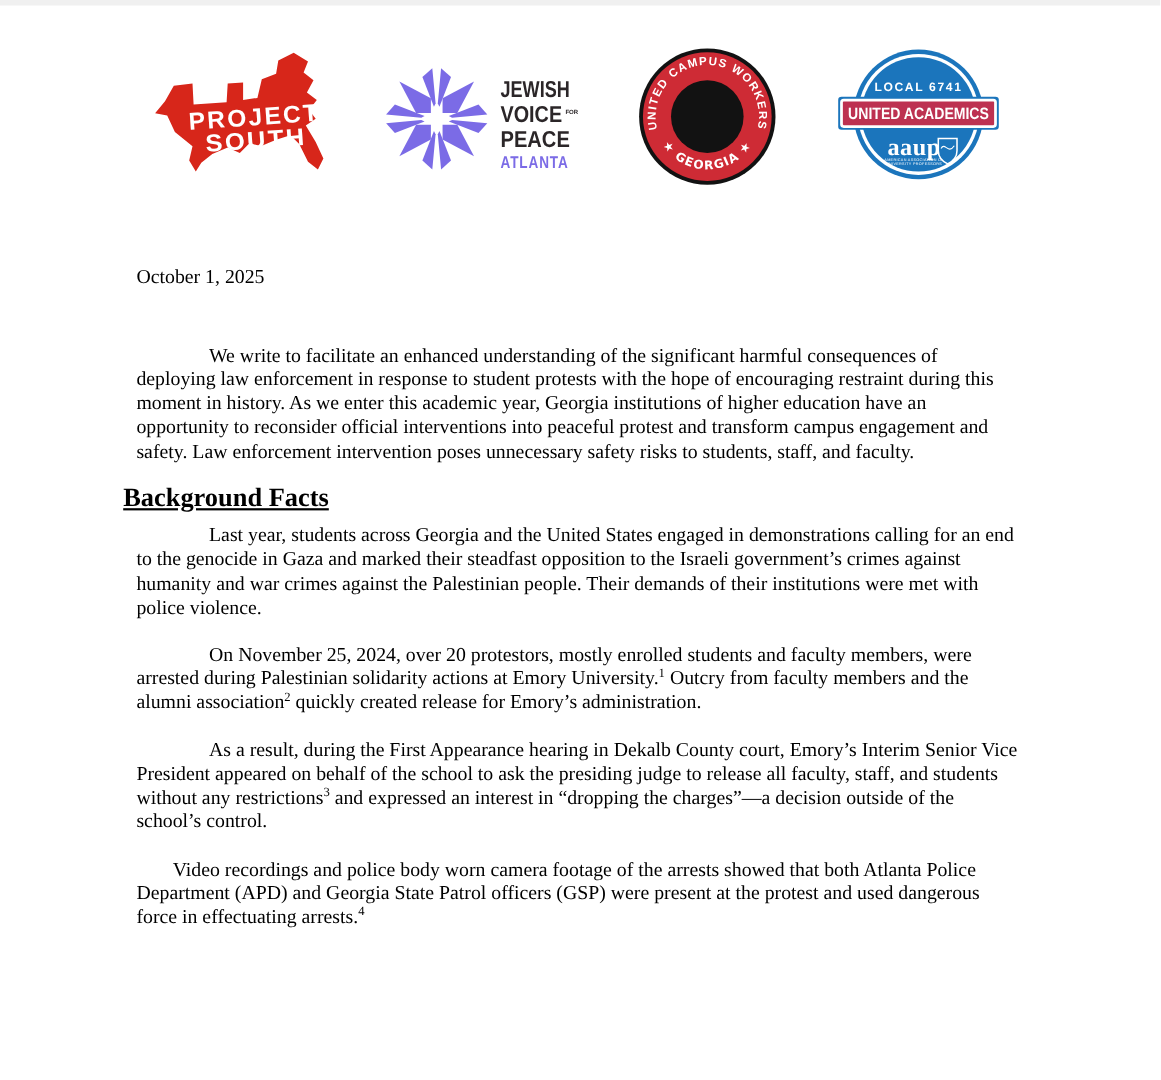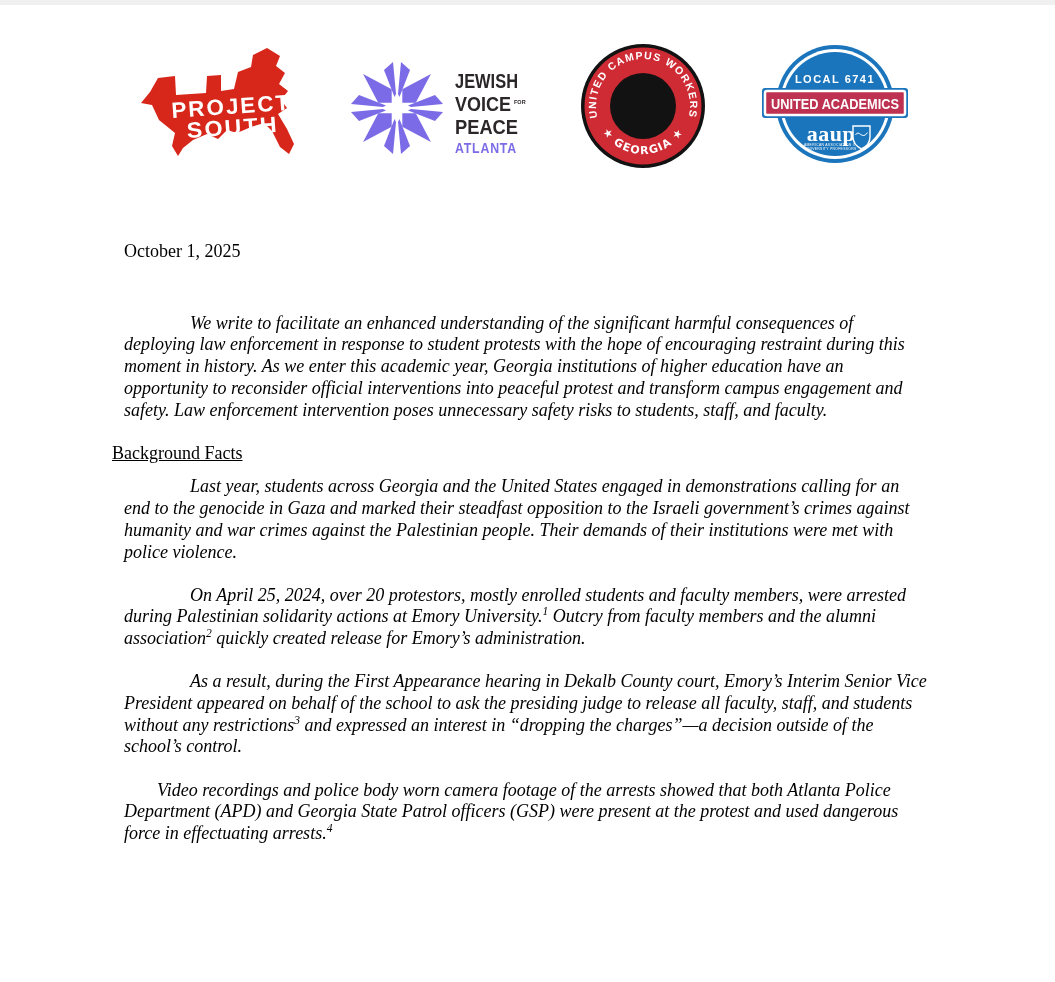--- a/index.html
+++ b/index.html
@@ -35,26 +35,26 @@
     left: 112px;
     top: 229px;
     width: 828px;
     font-size: 18px;
     line-height: 21.7px;
     color: #000000;
   }
   .letter p { margin: 12px; }
   .date { margin-bottom: 50px !important; }
   .salutation { margin-bottom: 55px !important; }
-  .para { margin-bottom: 21.5px !important; font-style: italic; }
+  .para { margin-bottom: 21.5px !important; }
   .indent-lg { text-indent: 66px; }
   .indent-sm { text-indent: 33px; }
   .heading {
-    font-size: 18px;
-    font-weight: normal;
+    font-size: 24px;
+    font-weight: bold;
     text-decoration: underline;
     margin: 0 0 12px 0;
   }
   sup {
     font-size: 11.5px;
     line-height: 0;
     vertical-align: super;
   }
   .sans { font-family: "Liberation Sans", sans-serif; }
   .star-font { font-family: "DejaVu Sans", sans-serif; }
@@ -146,21 +146,21 @@
   <main class="letter">
     <p class="date">October 1, 2025</p>
 
 
     <p class="para indent-lg"><span>We write to facilitate an enhanced understanding of the significant harmful consequences of deploying law enforcement in response to student protests with the hope of encouraging restraint during this moment in history. As we enter this academic year, Georgia institutions of higher education have an opportunity to reconsider official interventions into peaceful protest and transform campus engagement and safety. Law enforcement intervention poses unnecessary safety risks to students, staff, and faculty.</span></p>
 
     <h2 class="heading">Background Facts</h2>
 
     <p class="para indent-lg"><span>Last year, students across Georgia and the United States engaged in demonstrations calling for an end to the genocide in Gaza and marked their steadfast opposition to the Israeli government’s crimes against humanity and war crimes against the Palestinian people. Their demands of their institutions were met with police violence.</span></p>
 
-    <p class="para indent-lg"><span>On April 25, 2024, over 20 protestors, mostly enrolled students and faculty members, were arrested during Palestinian solidarity actions at Emory University.</span><sup>1</sup><span> Outcry from faculty members and the alumni association</span><sup>2</sup><span> quickly created release for Emory’s administration.</span></p>
+    <p class="para indent-lg"><span>On November 25, 2024, over 20 protestors, mostly enrolled students and faculty members, were arrested during Palestinian solidarity actions at Emory University.</span><sup>1</sup><span> Outcry from faculty members and the alumni association</span><sup>2</sup><span> quickly created release for Emory’s administration.</span></p>
 
     <p class="para indent-lg"><span>As a result, during the First Appearance hearing in Dekalb County court, Emory’s Interim Senior Vice President appeared on behalf of the school to ask the presiding judge to release all faculty, staff, and students without any restrictions</span><sup>3</sup><span> and expressed an interest in “dropping the charges”—a decision outside of the school’s control.</span></p>
 
     <p class="para indent-sm"><span>Video recordings and police body worn camera footage of the arrests showed that both Atlanta Police Department (APD) and Georgia State Patrol officers (GSP) were present at the protest and used dangerous force in effectuating arrests.</span><sup>4</sup></p>
 
   </main>
 
 </div>
 
 </body></html>

